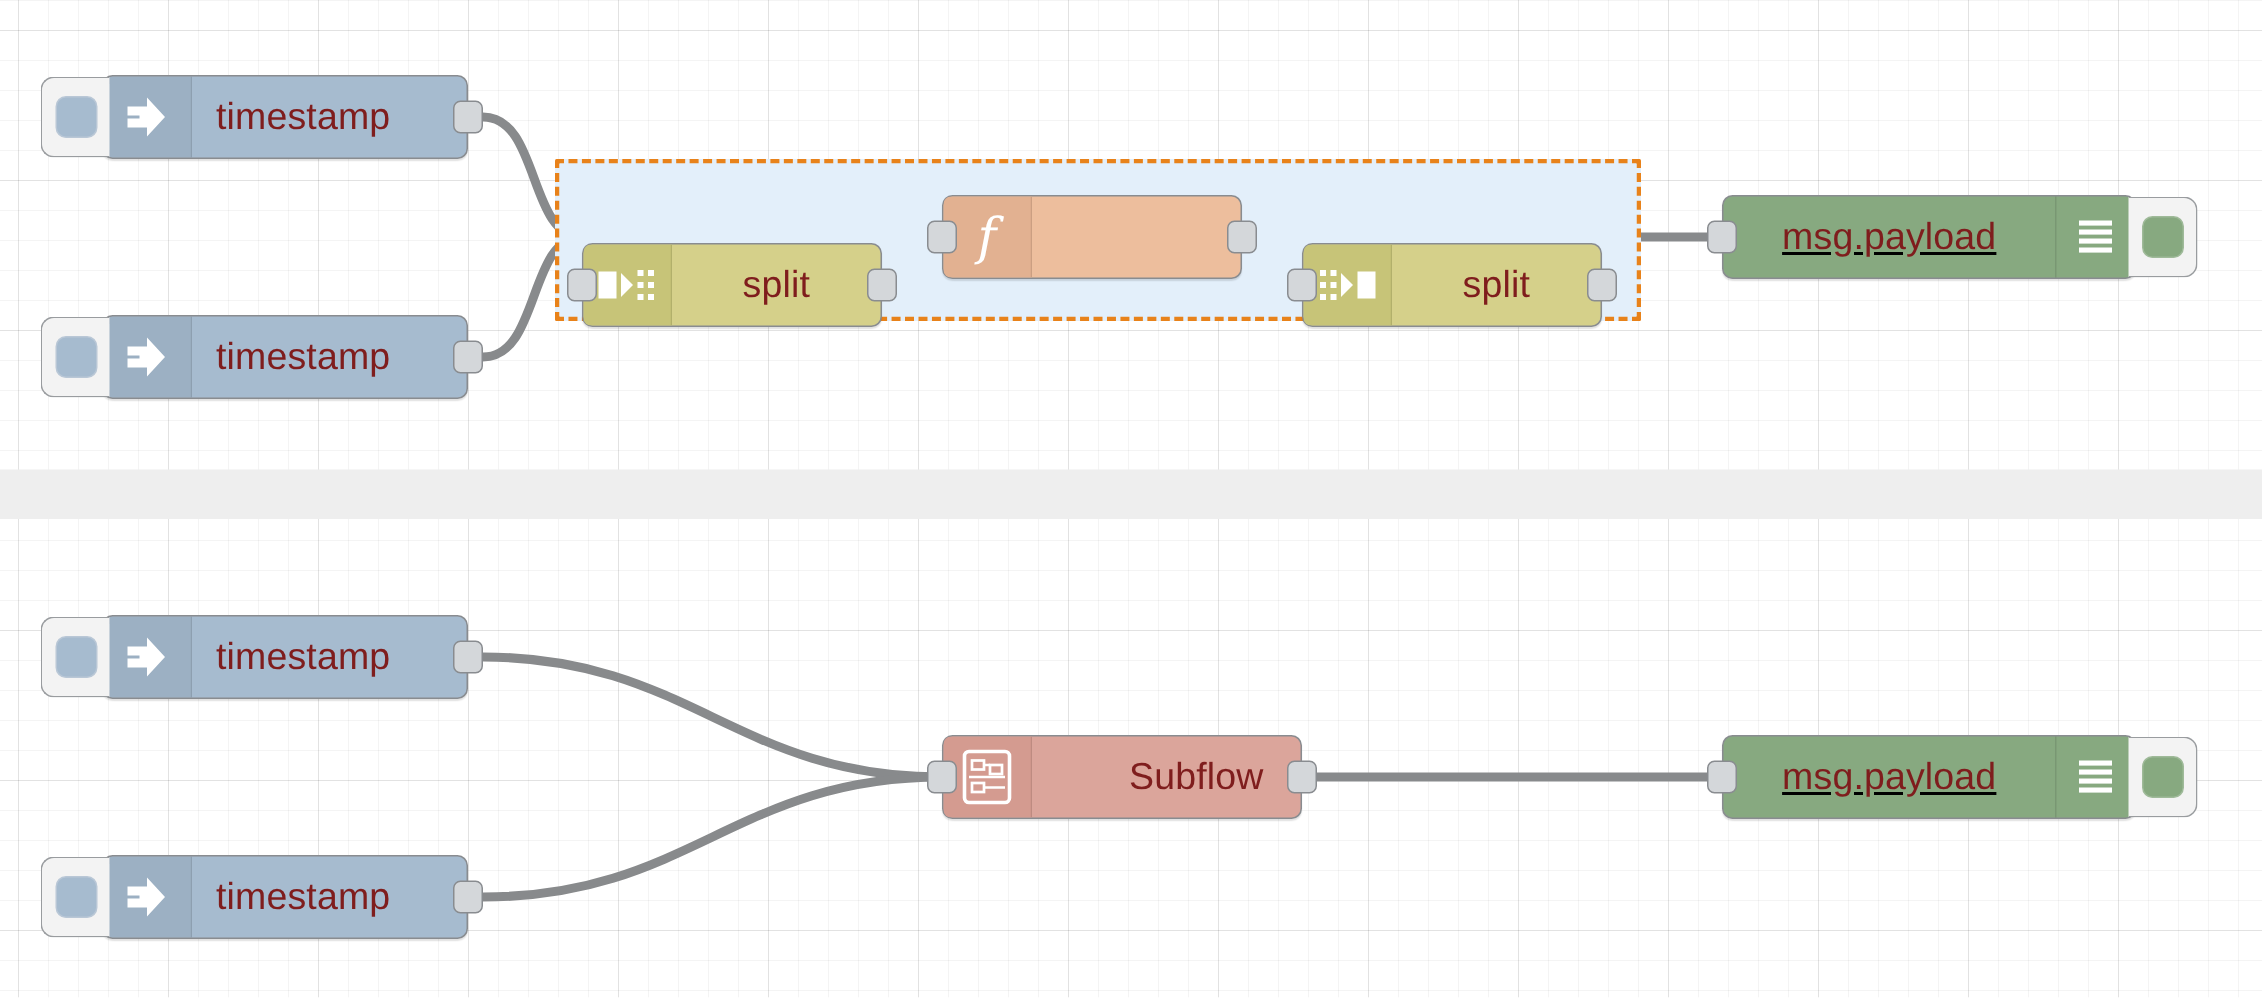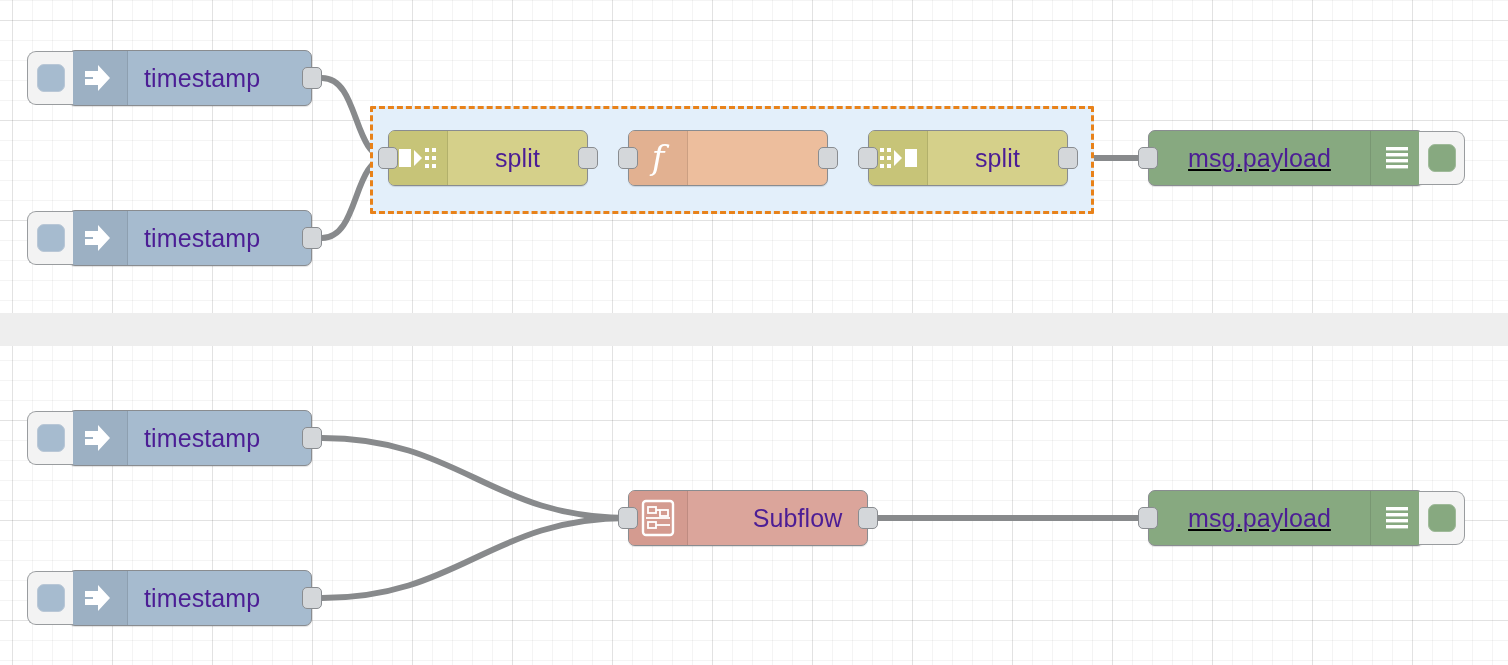--- a/index.html
+++ b/index.html
@@ -78,21 +78,21 @@
     border-top-left-radius: 5px;
     border-bottom-left-radius: 5px;
     background: rgba(0,0,0,0.055);
   }
   .node .node-label {
     flex: 1 1 auto;
     display: flex;
     align-items: center;
     padding: 0 16px;
     font-size: 25px;
-    color: #4c1d95;
+    color: #7f1d1d;
     white-space: nowrap;
     letter-spacing: 0.1px;
   }
   .node .node-label.center { justify-content: center; }
 
   
   .port {
     position: absolute;
     width: 20px;
     height: 22px;
@@ -165,21 +165,21 @@
   .debug-button .btn-inner {
     width: 28px;
     height: 28px;
     border-radius: 7px;
     background: #87a980;
     border: 1.4px solid #9fba99;
     box-sizing: border-box;
   }
 
   
-  .node-split, .node-join { background: #d5d08a; }
+  .node-split, .node-join { background: #d5d08a; margin-top: 32px; }
   .node-split .node-icon-cell, .node-join .node-icon-cell { background: #c7c478; }
 
   
   .node-function { background: #edbe9d; }
   .node-function .node-icon-cell { background: #e2b191; }
 
   
   .node-subflow { background: #dba59b; }
   .node-subflow .node-icon-cell { background: #d49b90; }
 

